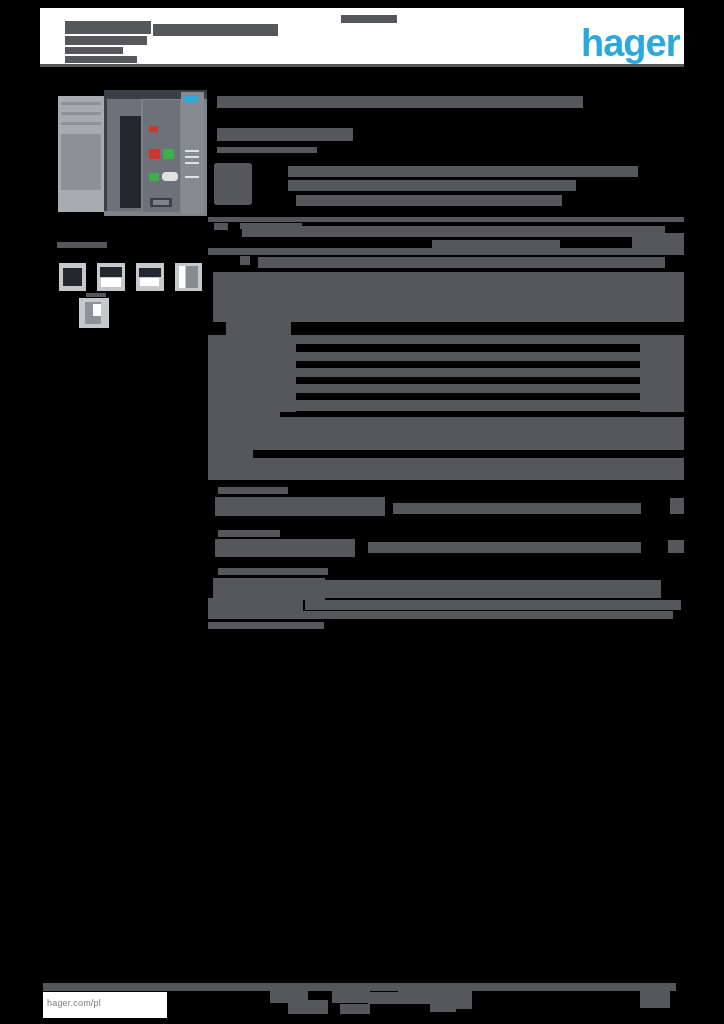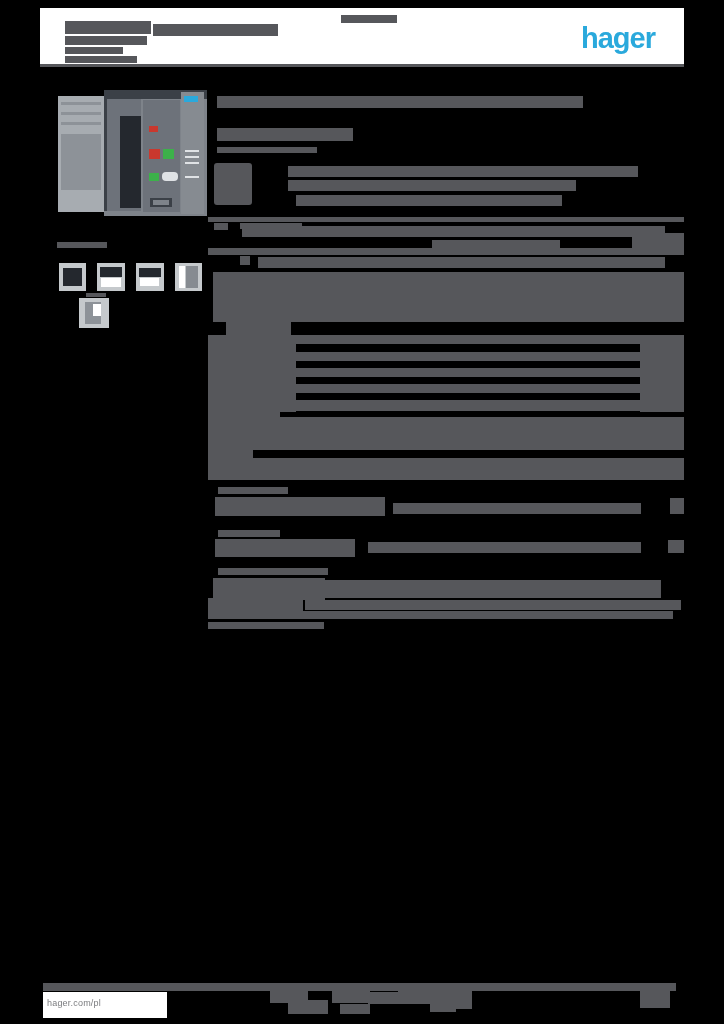--- a/index.html
+++ b/index.html
@@ -1,20 +1,20 @@
 <!DOCTYPE html>
 <html><head>
 <meta charset="utf-8">
 <style>
   html,body{margin:0;padding:0;background:#000;}
   #canvas{position:relative;width:724px;height:1024px;background:#000;overflow:hidden;
           font-family:"Liberation Sans", sans-serif;}
   .abs{position:absolute;}
   .layer{position:absolute;left:0;top:0;width:724px;height:1024px;}
-  .logo{position:absolute;left:581px;top:22px;font-size:29px;font-weight:bold;
+  .logo{position:absolute;left:581px;top:22px;font-size:38px;font-weight:bold;
         letter-spacing:-1px;color:#2aa9dc;filter:blur(0.7px);}
   .website{position:absolute;left:47px;top:998px;font-size:9px;color:#7b7c7f;
            letter-spacing:0.2px;filter:blur(0.3px);}
 </style>
 </head>
 <body>
 
 <div id="canvas">
   <div class="layer">
       <div class="abs" style="left: 40px; top: 8px; width: 644px; height: 58px; background: rgb(255, 255, 255);"></div>

